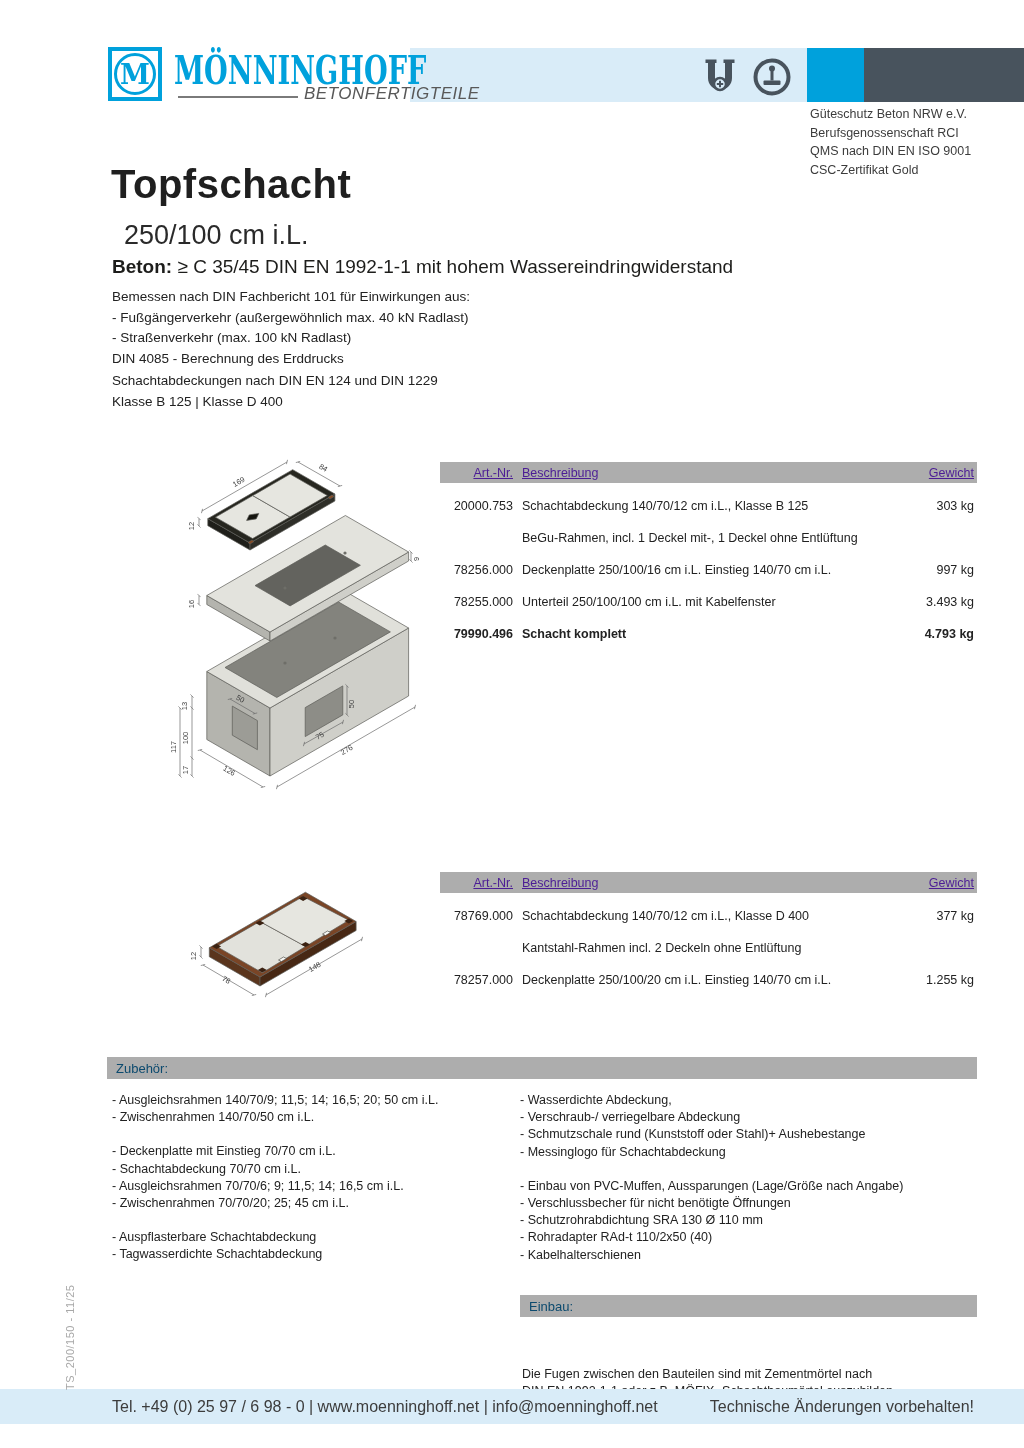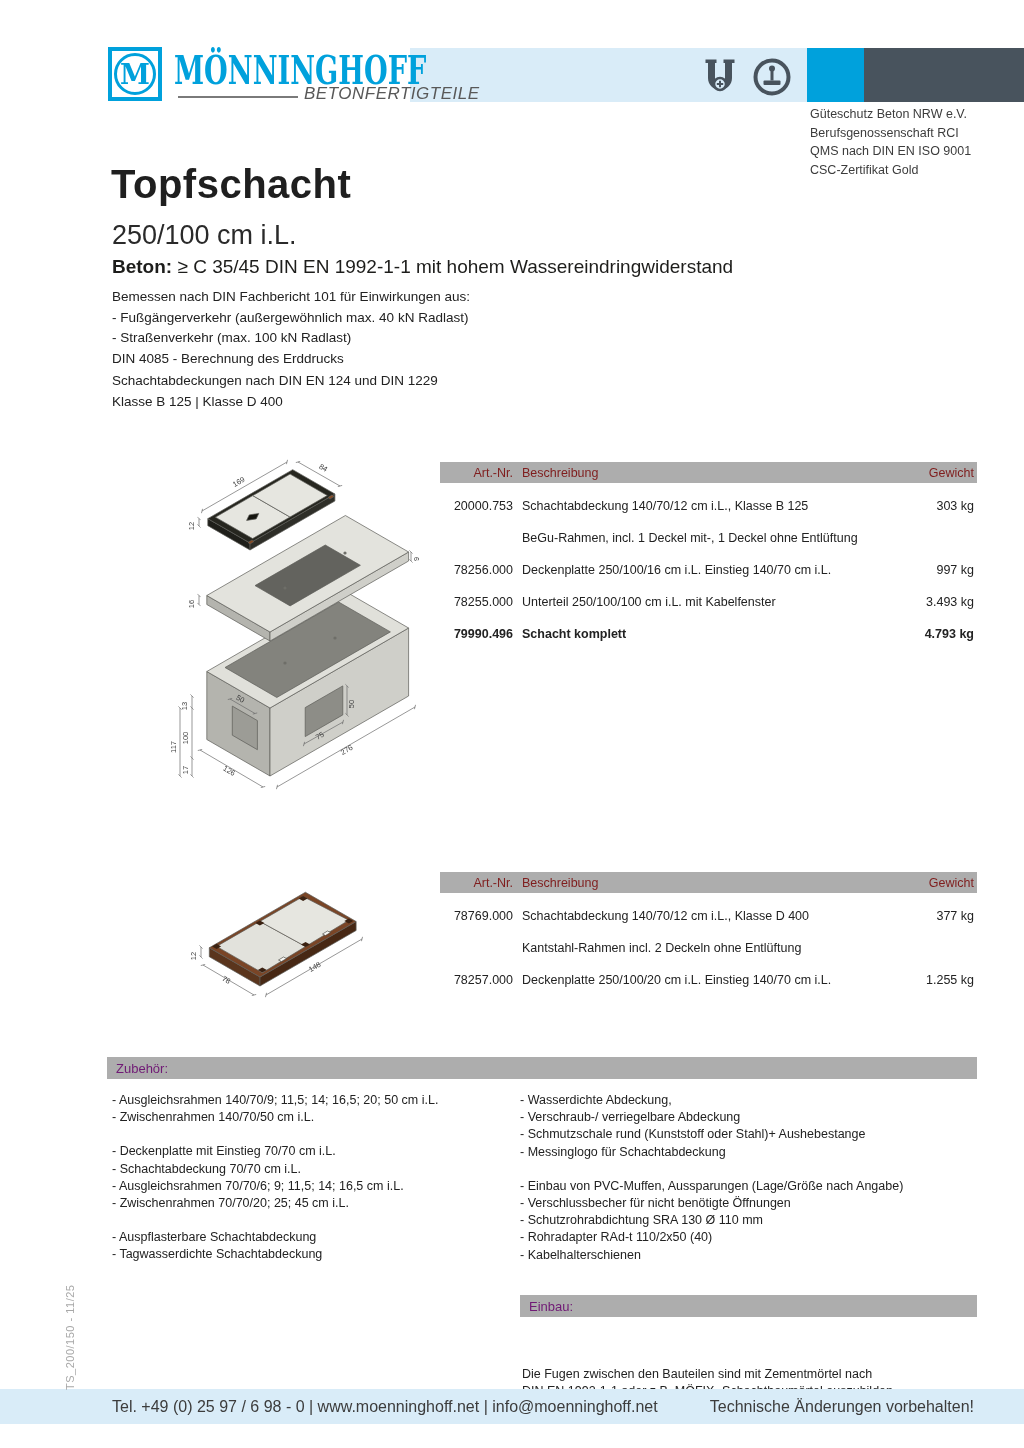--- a/index.html
+++ b/index.html
@@ -19,38 +19,38 @@
     font-size:40px;line-height:40px;color:#00A1DC;transform:scale(0.68,1);transform-origin:0 0;white-space:nowrap;}
   .brand-rule{left:178px;top:96px;width:120px;height:2px;background:#7a7a7a;}
   .brand-tagline{left:304px;top:84px;font-size:17px;font-style:italic;color:#585858;letter-spacing:0.5px;}
   .band{left:410px;top:48px;width:397px;height:54px;background:#D9ECF8;}
   .block-cyan{left:807px;top:48px;width:57px;height:54px;background:#00A1DC;}
   .block-slate{left:864px;top:48px;width:160px;height:54px;background:#48535D;}
   .cert{left:810px;top:105px;font-size:12.5px;line-height:18.5px;color:#3c3c3c;}
 
   
   .title{left:111px;top:162px;font-size:40px;font-weight:bold;letter-spacing:0.5px;color:#1f1f1f;}
-  .size{left:112px;top:220px;font-size:27px;color:#2a2a2a;}
+  .size{left:124px;top:220px;font-size:27px;color:#2a2a2a;}
   .beton{left:112px;top:256px;font-size:19px;}
   .textblock{font-size:13.5px;line-height:20.5px;color:#222;}
   .design{left:112px;top:287px;}
   .covers{left:112px;top:371px;}
 
   
   .sheet-table{left:440px;width:537px;font-size:12.5px;color:#222;}
   .thead,.trow{display:grid;grid-template-columns:73px 1fr 86px;column-gap:9px;}
-  .thead{background:#ADADAD;height:21px;align-items:center;color:#7f1d1d;padding-right:3px;}
+  .thead{background:#ADADAD;height:21px;align-items:center;color:#4c1d95;padding-right:3px;text-decoration:underline;}
   .trow{margin-top:14px;line-height:18px;padding-right:3px;}
   .c-art,.c-wt{text-align:right;white-space:nowrap;}
   .c-desc{text-align:left;}
   .bold{font-weight:bold;}
 
   
   .graybar{background:#ADADAD;height:22px;display:flex;align-items:center;
-    font-size:13px;color:#701a75;padding-left:9px;box-sizing:border-box;}
+    font-size:13px;color:#0c4a6e;padding-left:9px;box-sizing:border-box;}
   .zubbar{left:107px;top:1057px;width:870px;}
   .listcol{font-size:12.5px;line-height:17.2px;color:#222;}
   .zub-left{left:112px;top:1092px;width:400px;}
   .zub-right{left:520px;top:1092px;width:460px;}
   .zgroup{margin-bottom:17px;}
   .einbar{left:520px;top:1295px;width:457px;}
   .eintext{left:522px;top:1366px;font-size:12.5px;line-height:17.2px;color:#222;}
 
   
   .footer{left:0;top:1389px;width:1024px;height:35px;background:#D9ECF8;

